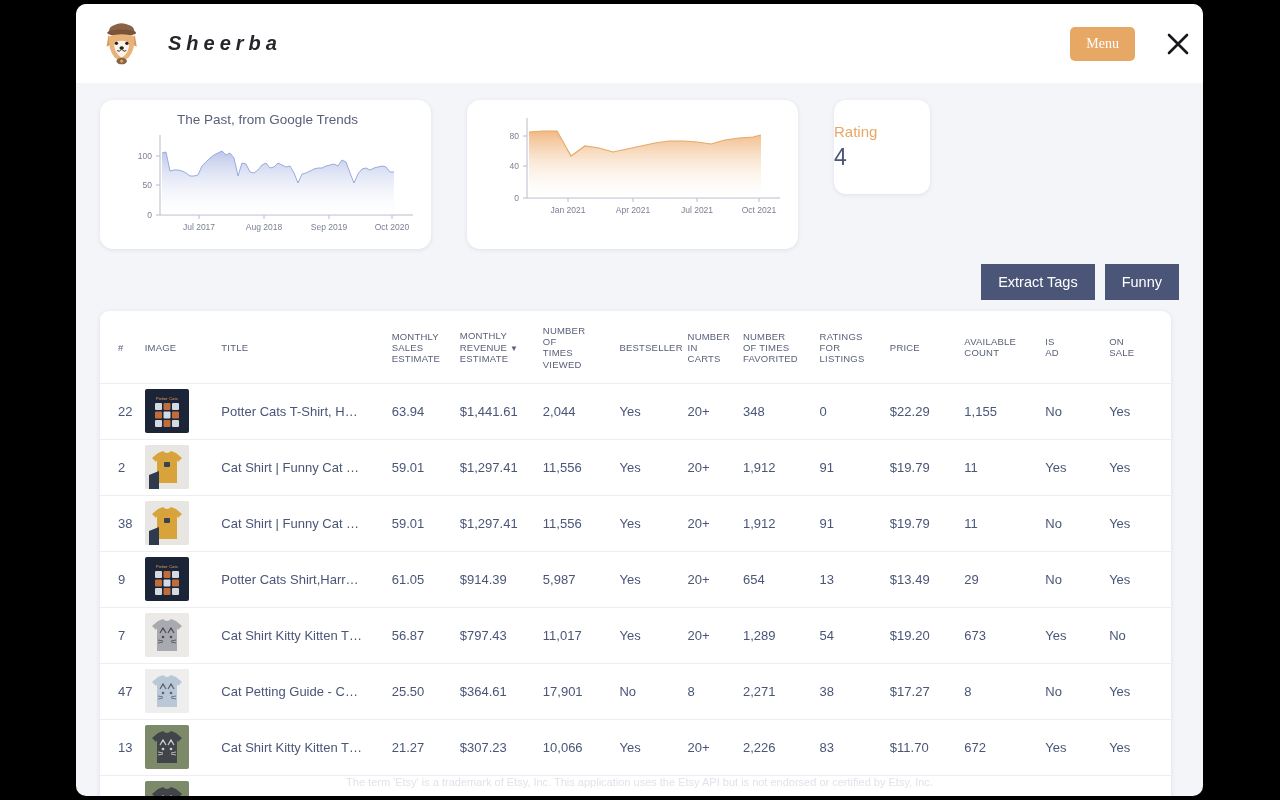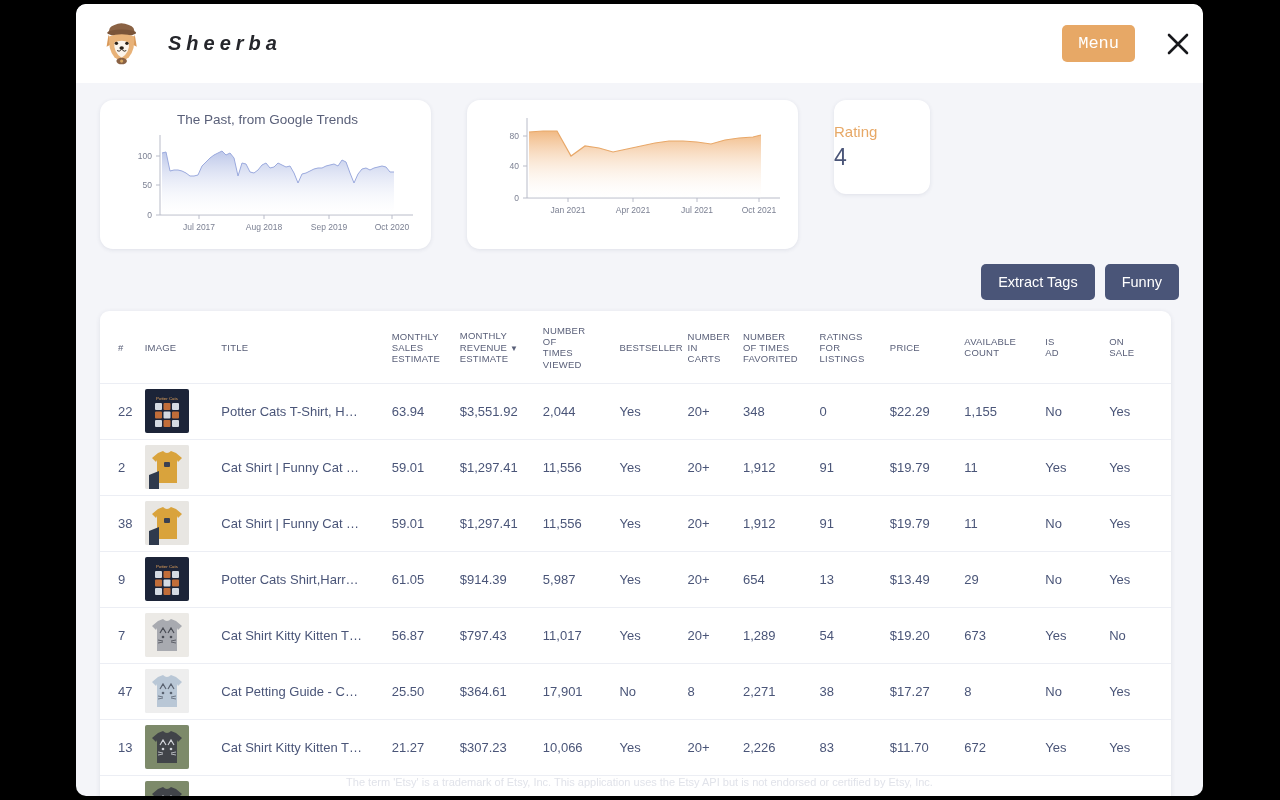--- a/index.html
+++ b/index.html
@@ -45,23 +45,23 @@
     letter-spacing: 5px;
     color: #25262b;
     margin-left: 26px;
   }
   .header-spacer { flex: 1 1 auto; }
   .menu-btn {
     background: #e7a866;
     color: #ffffff;
     border: none;
     border-radius: 5px;
-    font-size: 17px;
+    font-size: 14px;
     padding: 9px 16px;
-    font-family: Liberation Mono, monospace;
+    font-family: Liberation Serif, serif;
     cursor: pointer;
   }
   .close-btn {
     margin-left: 26px;
     width: 34px; height: 34px;
     display: flex; align-items: center; justify-content: center;
     cursor: pointer;
     background: none; border: none; padding: 0;
   }
   
@@ -107,21 +107,21 @@
     display: flex;
     justify-content: flex-end;
     gap: 10px;
     margin-top: 15px;
     padding-right: 0px;
   }
   .action-btn {
     background: #4a5578;
     color: #ffffff;
     border: none;
-    border-radius: 5px;
+    border-radius: 0;
     font-size: 14.5px;
     padding: 10px 17px;
     font-family: "Liberation Sans", sans-serif;
     cursor: pointer;
   }
   
   .table-card {
     margin-top: 11px;
     background: #ffffff;
     border-radius: 9px 9px 0 0;
@@ -342,21 +342,21 @@
                     <rect x="27" y="22.5" width="7" height="7" rx="1" fill="#d4763a" opacity="0.9"></rect>
                     <rect x="10" y="31" width="7" height="7" rx="1" fill="#e9eef5" opacity="0.9"></rect>
                     <rect x="18.5" y="31" width="7" height="7" rx="1" fill="#d4763a" opacity="0.9"></rect>
                     <rect x="27" y="31" width="7" height="7" rx="1" fill="#e9eef5" opacity="0.9"></rect>
                   </svg></div>
               </td>
               <td class="c-title">
                 <span class="title-cell">Potter Cats T-Shirt, H…</span>
               </td>
               <td class="c-ms">63.94</td>
-              <td class="c-mr">$3,551.92</td>
+              <td class="c-mr">$1,441.61</td>
               <td class="c-nv">2,044</td>
               <td class="c-bs">Yes</td>
               <td class="c-nc">20+</td>
               <td class="c-nf">348</td>
               <td class="c-rl">0</td>
               <td class="c-pr">$22.29</td>
               <td class="c-ac">1,155</td>
               <td class="c-ad">No</td>
               <td class="c-os">Yes</td>
             </tr>

